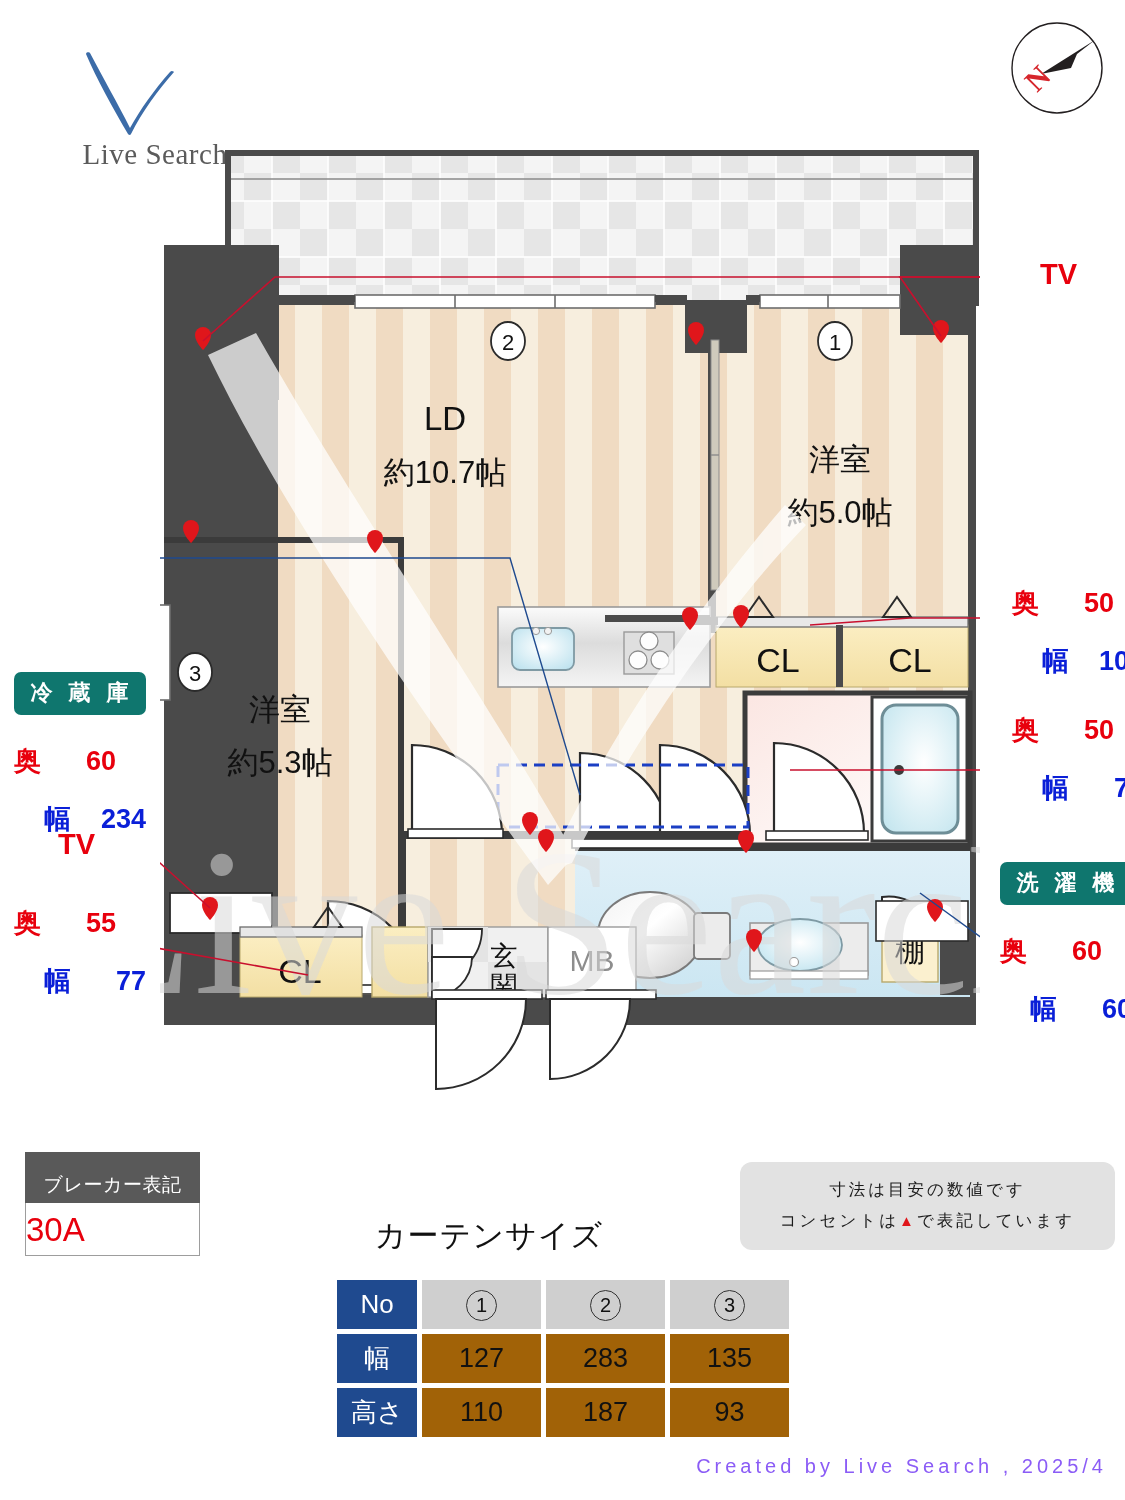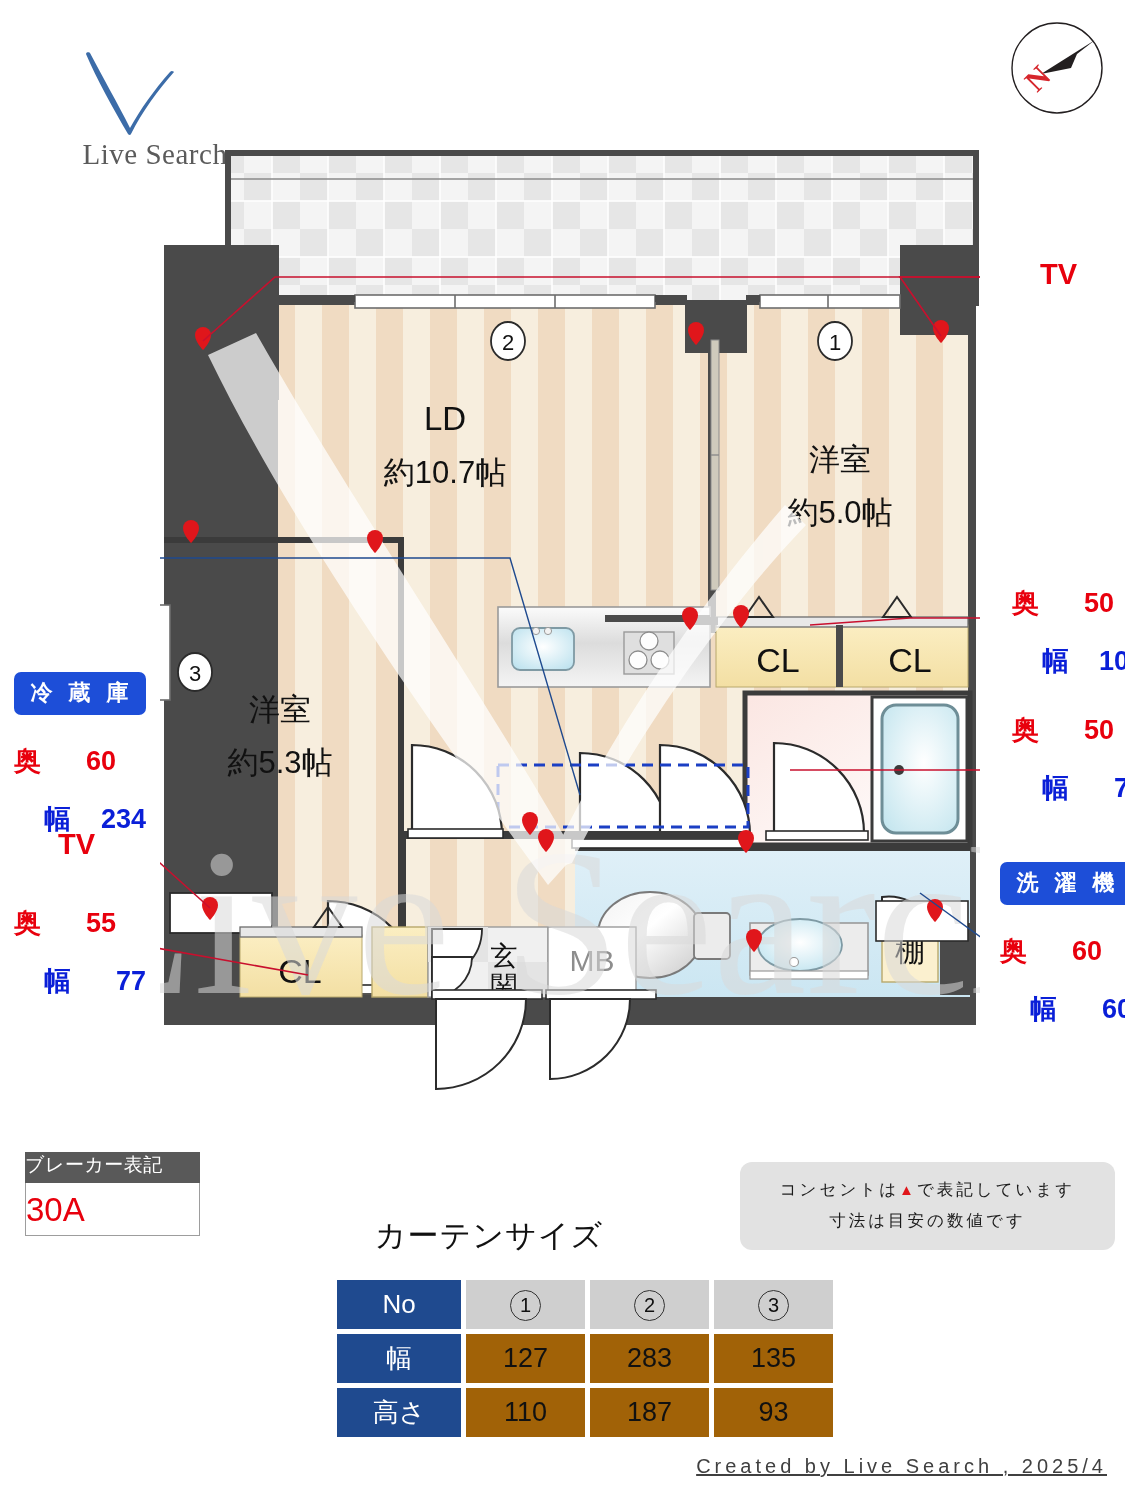--- a/index.html
+++ b/index.html
@@ -23,36 +23,36 @@
 
   
   #compass { right:18px; top:18px; width:100px; height:100px; }
 
   
   #plan { left:160px; top:145px; width:820px; height:955px; }
   #plan svg { display:block; }
 
   
   .badge {
-    background:#1d4ed8; color:#fff; border-radius:7px;
+    background:#0f766e; color:#fff; border-radius:7px;
     font-size:22px; letter-spacing:5px; text-align:center;
     padding:6px 10px 7px 14px; font-weight:bold; white-space:nowrap;
   }
   .dimrow { font-size:27px; font-weight:bold; white-space:nowrap; line-height:1.25; }
   .dimrow .k { display:inline-block; width:44px; }
   .dimrow.oku { color:#e8000d; }
   .dimrow.haba { color:#0a1fd8;padding-left:30px; }
   .dimrow .v { display:inline-block; min-width:58px; text-align:right;margin-top:24px; }
   .tvlabel { color:#e8000d; font-size:29px; font-weight:bold; }
 
   
   #breaker { left:25px; top:1152px; width:175px; }
   #breaker .hd {
-    background:#595959; color:#fff; font-size:19px; text-align:left;
-    padding:0 0 5px; letter-spacing:.5px;
+    background:#595959; color:#fff; font-size:19px; text-align:center;
+    padding:20px 0 5px; letter-spacing:.5px;
   }
   #breaker .bd {
     border:1px solid #9d9d9d; border-top:none; background:#fff;
     color:#e8000d; font-size:33px; padding:8px 0 6px;
     font-weight:normal;
   }
 
   
   #note {
     right:10px; top:1162px; width:375px;
@@ -65,37 +65,37 @@
 
   
   #curtain-title {
     left:0; top:1215px; width:978px; text-align:center;
     font-size:31px; color:#111; letter-spacing:1px;
   }
   #curtain { left:332px; top:1275px; }
   #curtain table { border-collapse:separate; border-spacing:5px; }
   #curtain th {
     background:#1f4a8f; color:#fff; font-size:26px; font-weight:normal;
-    width:124px; height:49px; text-align:center; vertical-align:middle;
+    width:80px; height:49px; text-align:center; vertical-align:middle;
   }
   #curtain td {
     background:#a16207; color:#111; font-size:27px;
     width:119px; height:49px; text-align:center; vertical-align:middle;
   }
   #curtain td.num { background:#cfcfcf; }
   .circ-n {
     display:inline-block; width:31px; height:31px; line-height:29px;
     border:1.6px solid #333; border-radius:50%; font-size:20px; color:#111;
     text-align:center;
   }
 
   
   #footer {
     right:18px; bottom:22px;
-    font-size:20px; color:#404040; letter-spacing:4px; white-space:nowrap;text-decoration:underline;
+    font-size:20px; color:#8b5cf6; letter-spacing:4px; white-space:nowrap;
   }
 </style>
 </head>
 <body>
 
 <div class="abs" id="logo">
   <div class="mark">
     <svg width="120" height="90" viewBox="0 0 120 90">
       <path d="M8 4 C18 28, 36 60, 50 84 C50 84, 52 86, 53 84 C64 62, 80 40, 96 22
                C96 22, 94 20, 92 22 C76 40, 62 60, 52 78 C40 54, 24 26, 12 3
@@ -421,22 +421,22 @@
     <span class="k">幅</span><span class="v">60</span>
   </div>
 </div>
 
 <div class="abs" id="breaker">
   <div class="hd">ブレーカー表記</div>
   <div class="bd">30A</div>
 </div>
 
 <div class="abs" id="note">
+  <div>寸法は目安の数値です</div>
   <div><span>コンセントは</span><span class="tri">▲</span><span>で表記しています</span></div>
-  <div>寸法は目安の数値です</div>
 </div>
 
 <div class="abs" id="curtain-title">カーテンサイズ</div>
 
 <div class="abs" id="curtain">
   <table>
     <tbody>
         <tr>
       <th>No</th>
       <td class="num">

